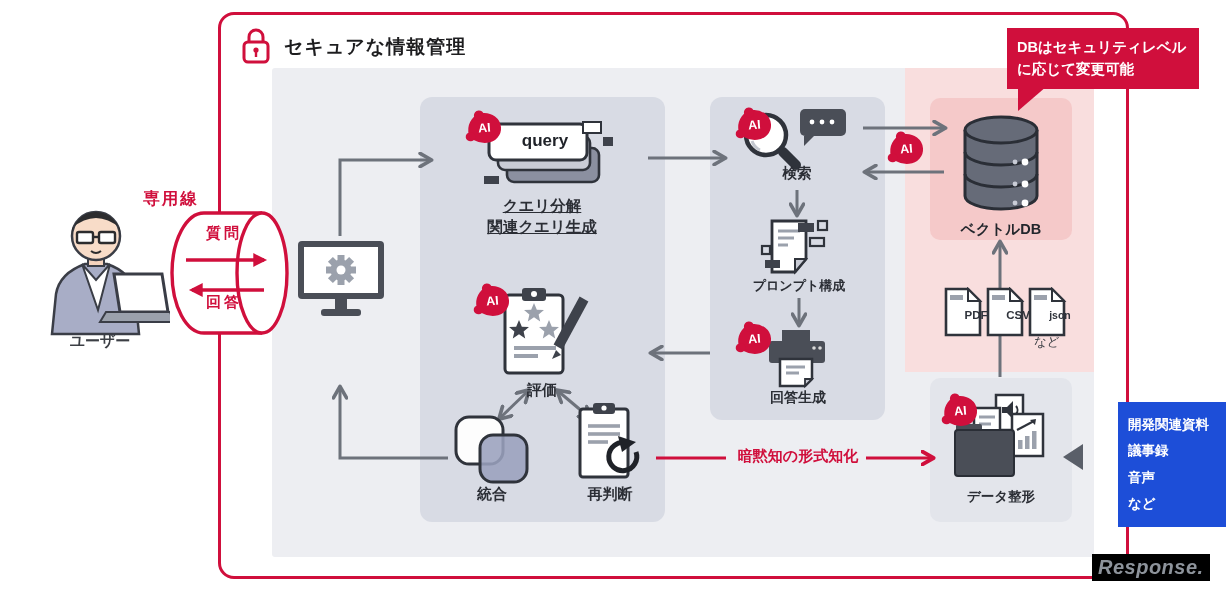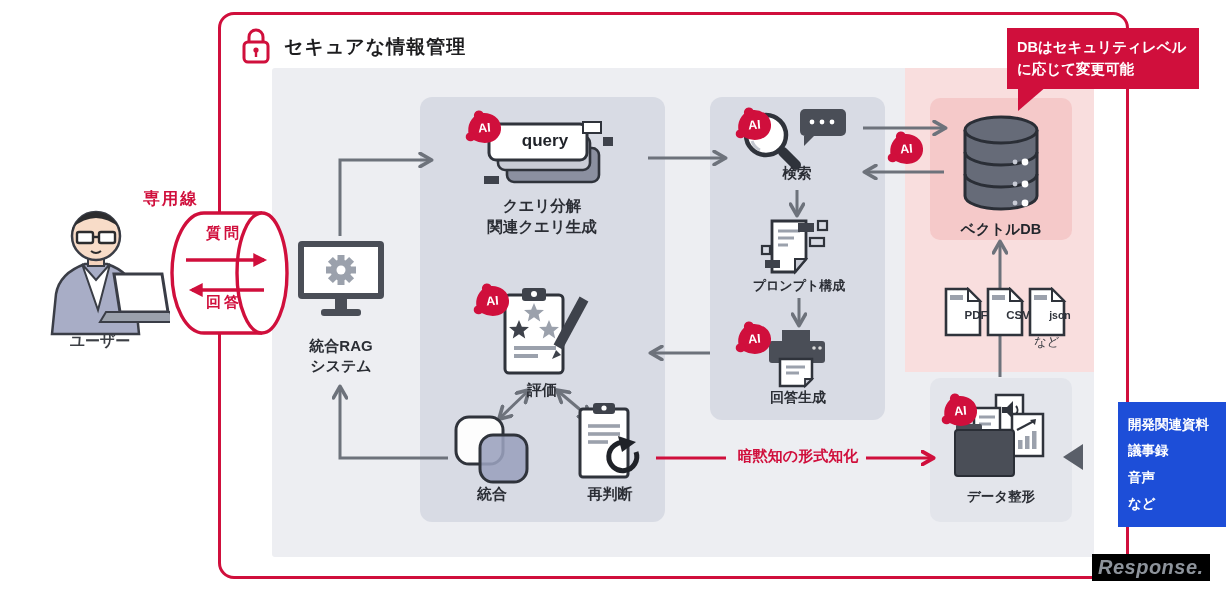--- a/index.html
+++ b/index.html
@@ -125,35 +125,31 @@
       <rect x="-3.5" y="-15" width="7" height="30"></rect>
       <rect x="-3.5" y="-15" width="7" height="30" transform="rotate(45)"></rect>
       <rect x="-3.5" y="-15" width="7" height="30" transform="rotate(90)"></rect>
       <rect x="-3.5" y="-15" width="7" height="30" transform="rotate(135)"></rect>
       <circle r="10.5"></circle>
       <circle r="4.5" fill="#fff"></circle>
     </g>
     <rect x="38" y="59" width="12" height="10" fill="#4a4e57"></rect>
     <rect x="24" y="69" width="40" height="7" rx="3" fill="#4a4e57"></rect>
   </svg>
-  <div class="abs lbl" style="left:288px;top:336px;width:106px;font-size:15px;font-weight:700;z-index:5;">
-    <span>統合RAG</span><br>
-    <span>システム</span>
-  </div>
 
   <svg class="abs node" style="left:485px;top:120px;" width="130" height="78" viewBox="0 0 130 78">
     <rect x="22" y="28" width="92" height="34" rx="7" fill="#8b90a0" stroke="#2f333b" stroke-width="2.6"></rect>
     <rect x="13" y="16" width="92" height="34" rx="7" fill="#c9ccd6" stroke="#2f333b" stroke-width="2.6"></rect>
     <rect x="4" y="4" width="98" height="36" rx="7" fill="#fff" stroke="#2f333b" stroke-width="3"></rect>
   </svg>
   <div class="abs lbl" style="left:500px;top:130px;width:90px;font-size:17px;font-weight:700;color:#1f2228;z-index:6;">query</div>
   <div class="abs" style="left:582px;top:121px;width:16px;height:9px;border:2.4px solid #2f333b;background:#fff;z-index:5;"></div>
   <div class="abs" style="left:603px;top:137px;width:10px;height:9px;background:#3e424b;z-index:5;"></div>
   <div class="abs" style="left:484px;top:176px;width:15px;height:8px;background:#3e424b;z-index:5;"></div>
-  <div class="abs lbl" style="left:430px;top:196px;width:224px;font-size:15.5px;z-index:5;">
+  <div class="abs lbl" style="left:430px;top:196px;width:224px;font-size:15.5px;z-index:5;text-decoration:underline;">
     <span>クエリ分解</span><br>
     <span>関連クエリ生成</span>
   </div>
   <div class="abs ai-badge" style="left:468px;top:113px;">AI</div>
 
   <svg class="abs node" style="left:498px;top:285px;" width="100" height="92" viewBox="0 0 100 92">
     <rect x="7" y="10" width="58" height="78" rx="4" fill="#fff" stroke="#2f333b" stroke-width="3"></rect>
     <rect x="24" y="3" width="24" height="13" rx="3" fill="#3e424b"></rect>
     <circle cx="36" cy="9" r="3" fill="#fff"></circle>
     <g transform="translate(36,28) scale(1.05)">

